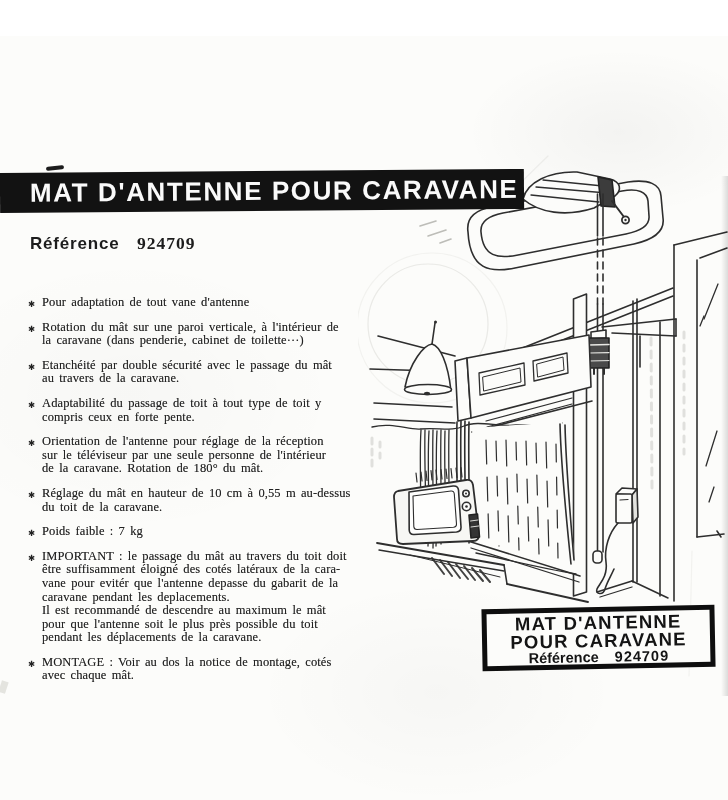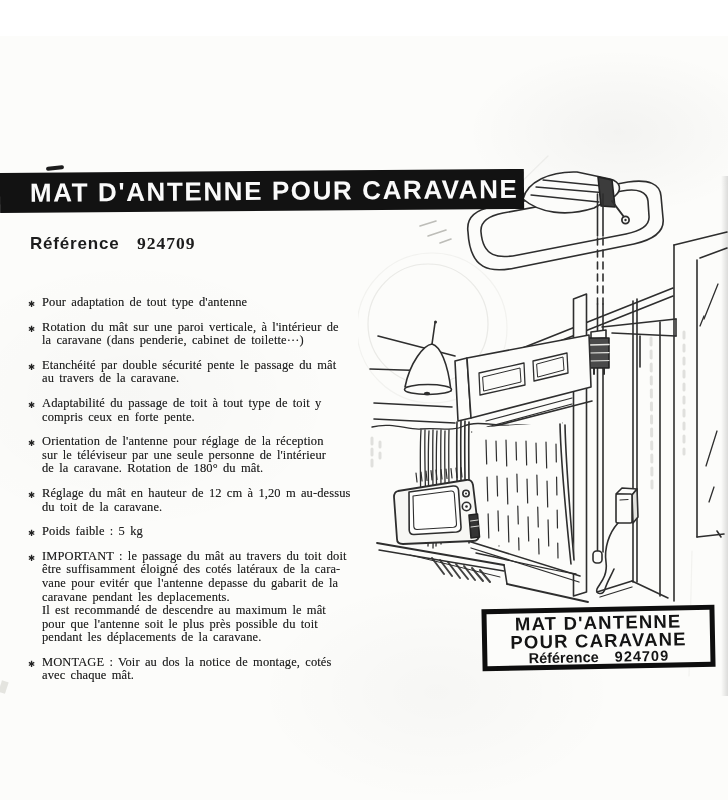--- a/index.html
+++ b/index.html
@@ -59,51 +59,51 @@
   </div>
 
   <div class="reference-line">
     <span class="ref-label">Référence</span>
     <span class="ref-number">924709</span>
   </div>
 
   <div class="features">
     <div class="feat">
       <span class="star">✱</span>
-      <span class="ftext">Pour adaptation de tout type d'antenne</span>
+      <span class="ftext">Pour adaptation de tout vane d'antenne</span>
     </div>
     <div class="feat">
       <span class="star">✱</span>
       <span class="ftext">Rotation du mât sur une paroi verticale, à l'intérieur de
 la caravane (dans penderie, cabinet de toilette···)</span>
     </div>
     <div class="feat">
       <span class="star">✱</span>
-      <span class="ftext">Etanchéité par double sécurité pente le passage du mât
+      <span class="ftext">Etanchéité par double sécurité avec le passage du mât
 au travers de la caravane.</span>
     </div>
     <div class="feat">
       <span class="star">✱</span>
       <span class="ftext">Adaptabilité du passage de toit à tout type de toit y
 compris ceux en forte pente.</span>
     </div>
     <div class="feat">
       <span class="star">✱</span>
       <span class="ftext">Orientation de l'antenne pour réglage de la réception
 sur le téléviseur par une seule personne de l'intérieur
 de la caravane. Rotation de 180° du mât.</span>
     </div>
     <div class="feat">
       <span class="star">✱</span>
-      <span class="ftext">Réglage du mât en hauteur de 12 cm à 1,20 m au-dessus
+      <span class="ftext">Réglage du mât en hauteur de 10 cm à 0,55 m au-dessus
 du toit de la caravane.</span>
     </div>
     <div class="feat">
       <span class="star">✱</span>
-      <span class="ftext">Poids faible : 5 kg</span>
+      <span class="ftext">Poids faible : 7 kg</span>
     </div>
     <div class="feat">
       <span class="star">✱</span>
       <span class="ftext">IMPORTANT : le passage du mât au travers du toit doit
 être suffisamment éloigné des cotés latéraux de la cara-
 vane pour evitér que l'antenne depasse du gabarit de la
 caravane pendant les deplacements.
 Il est recommandé de descendre au maximum le mât
 pour que l'antenne soit le plus près possible du toit
 pendant les déplacements de la caravane.</span>

